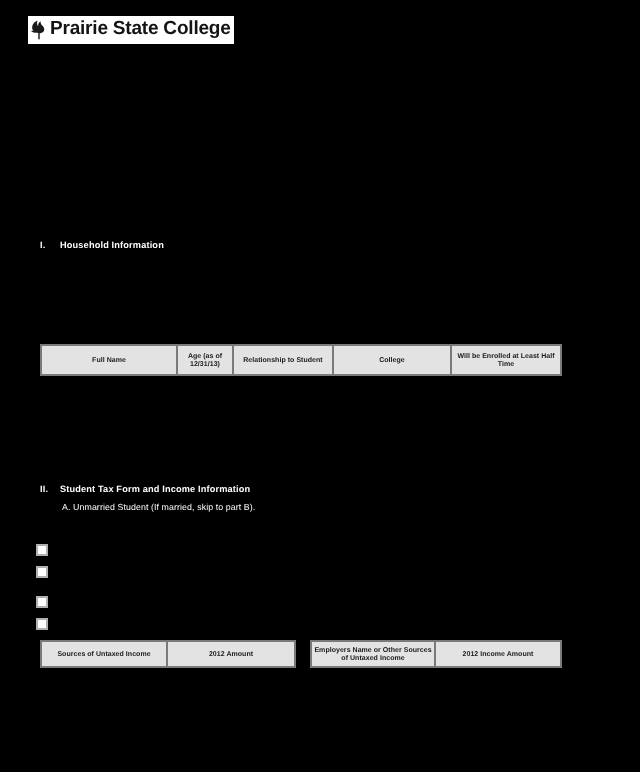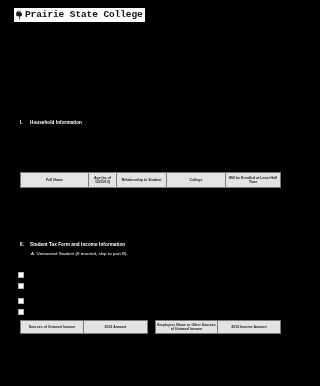--- a/index.html
+++ b/index.html
@@ -35,21 +35,21 @@
     padding: 0 2px 0 1px;
   }
   #logo-mark {
     width: 9px;
     height: 10px;
     margin-right: 1px;
     flex: none;
     display: block;
   }
   #logo-text {
-    font-family: Liberation Mono, monospace;
+    font-family: Liberation Sans, sans-serif;
     font-size: 9.5px;
     font-weight: bold;
     color: #141414;
     letter-spacing: -0.1px;
     white-space: nowrap;
     line-height: 1;
   }
 
   
   .section-line {

